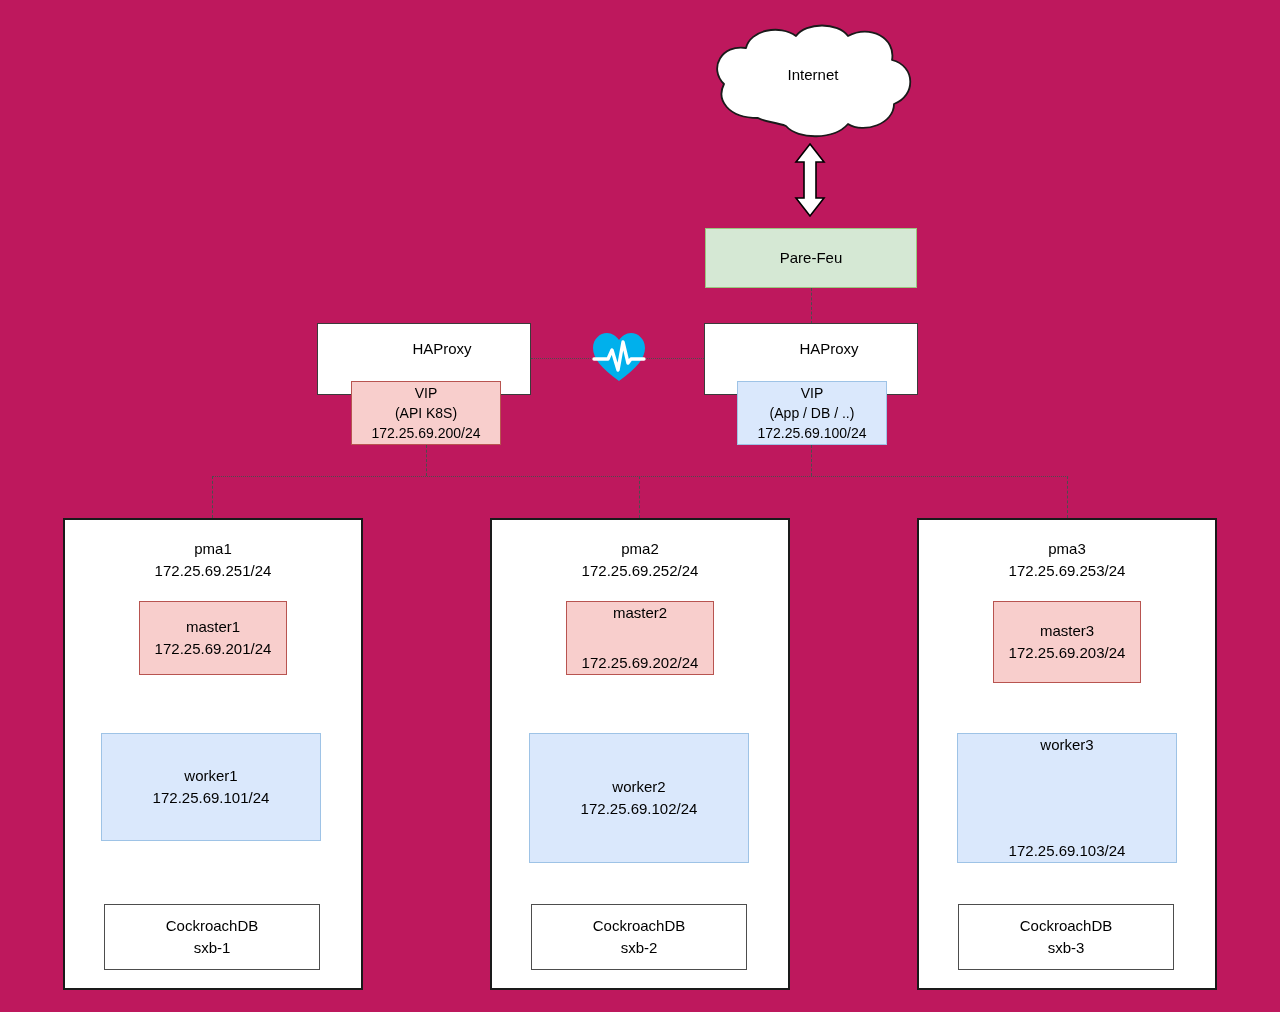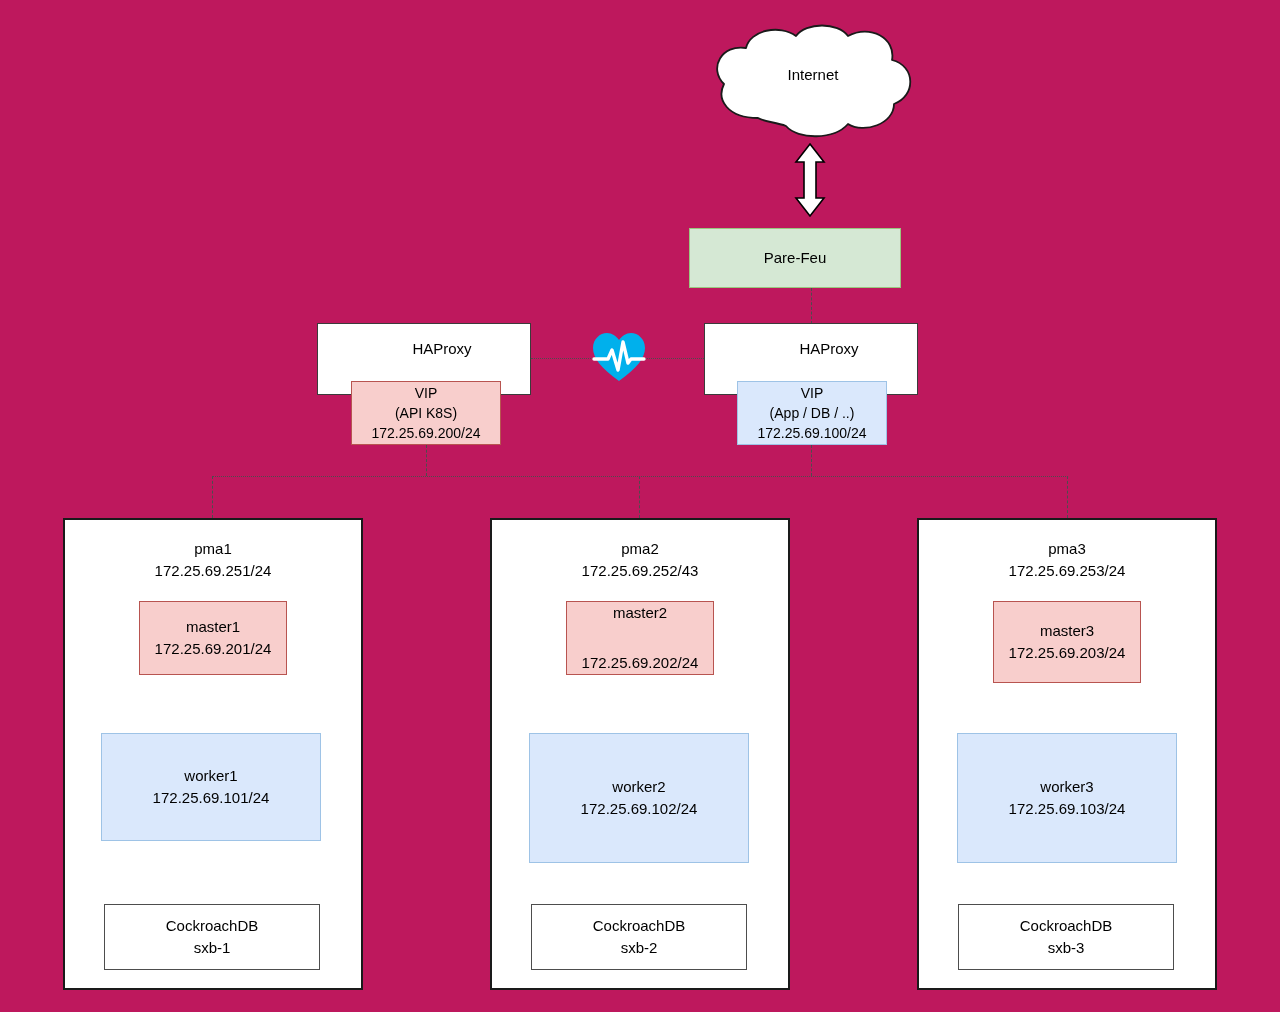--- a/index.html
+++ b/index.html
@@ -117,21 +117,21 @@
     </svg>
     <div class="cloud-label" style="left:0; top:44px; width:214px;">Internet</div>
   </div>
 
   <div class="abs" style="left:793px; top:142px; width:34px; height:76px;">
     <svg width="34" height="76" viewBox="0 0 34 76">
       <path d="M 17 2 L 31 20 L 23 20 L 23 56 L 31 56 L 17 74 L 3 56 L 11 56 L 11 20 L 3 20 Z" fill="#ffffff" stroke="#000000" stroke-width="1.6" stroke-linejoin="miter"></path>
     </svg>
   </div>
 
-  <div class="box green" style="left:689px; top:228px; width:212px; height:60px;">
+  <div class="box green" style="left:705px; top:228px; width:212px; height:60px;">
     <span class="ln">Pare-Feu</span>
   </div>
 
   <div class="vline" style="left:811px; top:288px; height:36px;"></div>
 
   <div class="box haproxy" style="left:317px; top:323px; width:214px; height:72px;">
     <span class="ln">HAProxy</span>
   </div>
 
   <div class="box pink" style="left:351px; top:381px; width:150px; height:64px; font-size:14px;">
@@ -190,21 +190,21 @@
     <span class="ln">172.25.69.101/24</span>
   </div>
   <div class="box plain" style="left:104px; top:904px; width:216px; height:66px;">
     <span class="ln">CockroachDB</span>
     <span class="ln">sxb-1</span>
   </div>
 
   <div class="box node-box" style="left:490px; top:518px; width:300px; height:472px;">
     <div class="node-title">
       <span class="ln">pma2</span>
-      <span class="ln">172.25.69.252/43</span>
+      <span class="ln">172.25.69.252/24</span>
     </div>
   </div>
   <div class="box pink" style="left:566px; top:601px; width:148px; height:74px;gap:28px;">
     <span class="ln">master2</span>
     <span class="ln">172.25.69.202/24</span>
   </div>
   <div class="box blue" style="left:529px; top:733px; width:220px; height:130px;">
     <span class="ln">worker2</span>
     <span class="ln">172.25.69.102/24</span>
   </div>
@@ -216,21 +216,21 @@
   <div class="box node-box" style="left:917px; top:518px; width:300px; height:472px;">
     <div class="node-title">
       <span class="ln">pma3</span>
       <span class="ln">172.25.69.253/24</span>
     </div>
   </div>
   <div class="box pink" style="left:993px; top:601px; width:148px; height:82px;">
     <span class="ln">master3</span>
     <span class="ln">172.25.69.203/24</span>
   </div>
-  <div class="box blue" style="left:957px; top:733px; width:220px; height:130px;">
+  <div class="box blue" style="left:957px; top:733px; width:220px; height:130px;justify-content:space-between;">
     <span class="ln">worker3</span>
     <span class="ln">172.25.69.103/24</span>
   </div>
   <div class="box plain" style="left:958px; top:904px; width:216px; height:66px;">
     <span class="ln">CockroachDB</span>
     <span class="ln">sxb-3</span>
   </div>
 
 </div>
 

